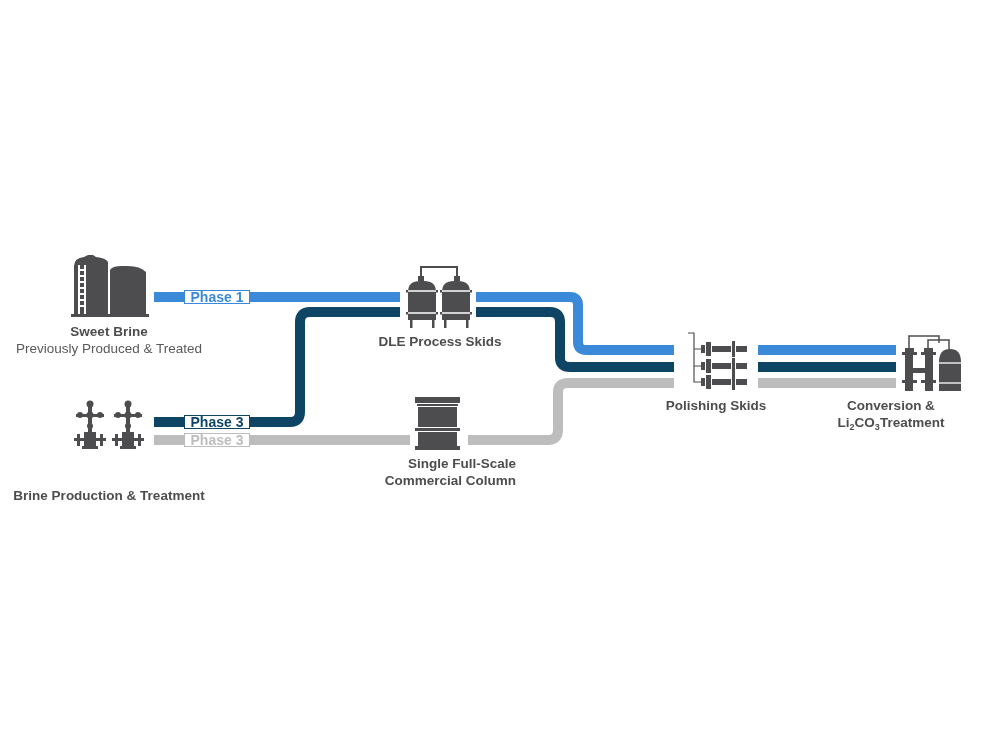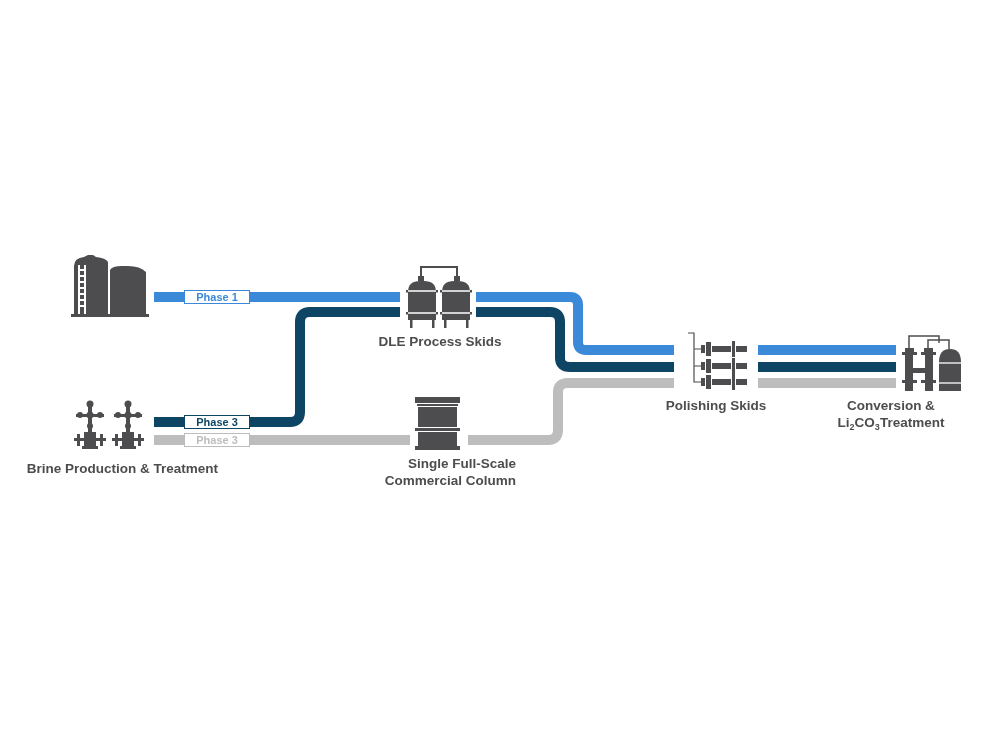--- a/index.html
+++ b/index.html
@@ -3,21 +3,21 @@
   <meta charset="utf-8">
   <style>
     html, body { margin: 0; padding: 0; background: #ffffff; }
     body { width: 1000px; height: 750px; position: relative; overflow: hidden;
            font-family: "Liberation Sans", "DejaVu Sans", sans-serif; }
     #stage { position: absolute; left: 0; top: 0; width: 1000px; height: 750px; }
     .lbl { position: absolute; text-align: center; color: #4a4a4a; white-space: nowrap; }
     .lbl .t { font-weight: bold; font-size: 13.5px; line-height: 17px; color: #4d4d4f; }
     .lbl .s { font-size: 13.5px; line-height: 18px; color: #58595b; }
     .phase { position: absolute; width: 64px; height: 12px; background: #fff; border: 1px solid;
-             font-size: 11px; line-height: 12px; text-align: center; font-weight: bold; box-sizing: content-box; }
+             font-size: 14px; line-height: 12px; text-align: center; font-weight: bold; box-sizing: content-box; }
     sub { font-size: 9px; vertical-align: -3px; }
   </style>
 </head>
 <body>
 
 <div id="stage">
   <svg id="pipes" width="1000" height="750" style="position:absolute;left:0;top:0">
 
     <path class="p1" d="M154 297 H400 M476 297 H570 Q578 297 578 305 V342 Q578 350 586 350 H674 M758 350 H896" fill="none" stroke-width="10" stroke="#3a8ad9"></path>
 
@@ -143,21 +143,25 @@
         <line x1="939" y1="363" x2="961" y2="363"></line>
         <line x1="939" y1="383" x2="961" y2="383"></line>
       </g>
     </g>
   </svg>
 
   <div class="phase" id="ph1" style="left: 184px; top: 290px; border-color: rgb(58, 138, 217); color: rgb(58, 138, 217);">Phase 1</div>
   <div class="phase" id="ph2" style="left: 184px; top: 415px; border-color: rgb(15, 69, 100); color: rgb(15, 69, 100);">Phase 3</div>
   <div class="phase" id="ph3" style="left: 184px; top: 433px; border-color: rgb(189, 189, 189); color: rgb(189, 189, 189);">Phase 3</div>
 
-  <div class="lbl" style="left:0;width:218px;top:460px;text-align:right;">
+  <div class="lbl" style="left:0;width:218px;top:323px;">
+    <div class="t">Sweet Brine</div>
+    <div class="s">Previously Produced &amp; Treated</div>
+  </div>
+  <div class="lbl" style="left:0;width:218px;top:487px;">
     <div class="t">Brine Production &amp; Treatment</div>
   </div>
   <div class="lbl" style="left:370px;width:140px;top:333px;">
     <div class="t">DLE Process Skids</div>
   </div>
   <div class="lbl" style="left:362px;width:154px;top:455px;text-align:right;">
     <div class="t">Single Full-Scale</div>
     <div class="t">Commercial Column</div>
   </div>
   <div class="lbl" style="left:656px;width:120px;top:397px;">

